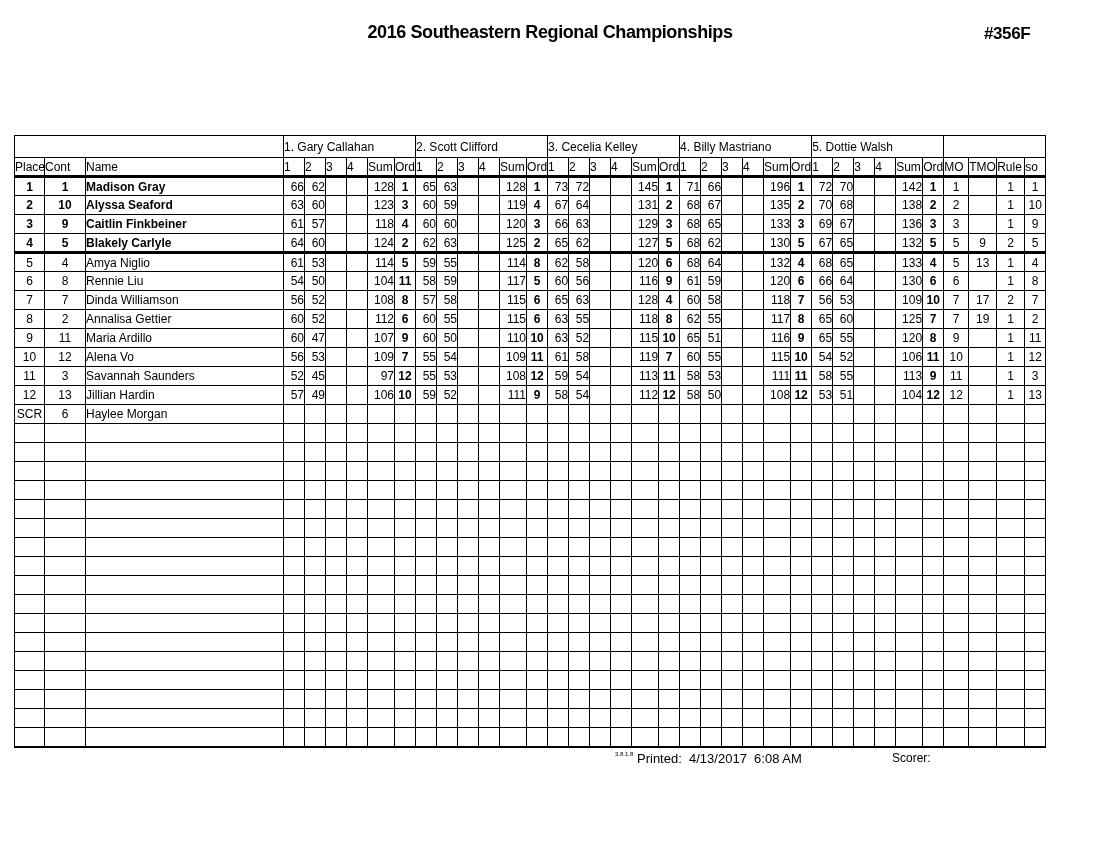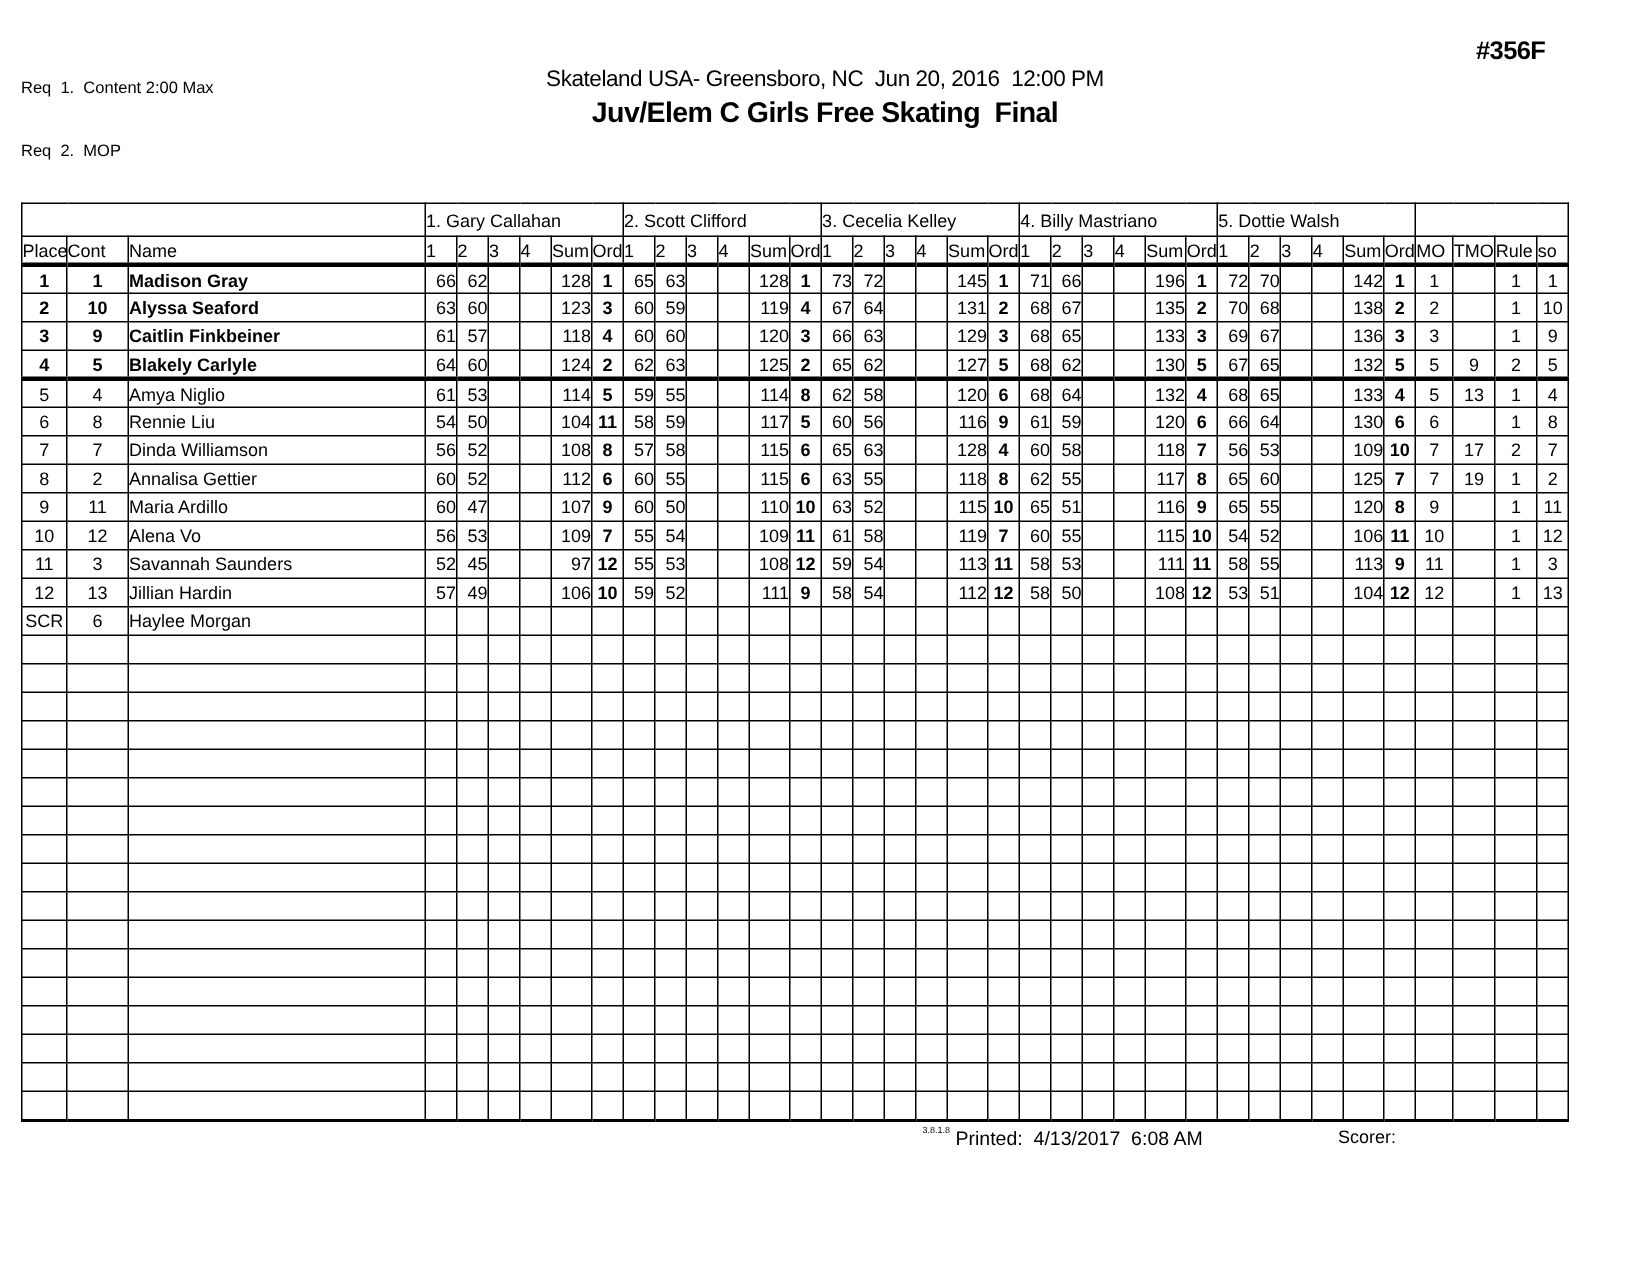--- a/index.html
+++ b/index.html
@@ -41,28 +41,23 @@
   .foot { position:absolute; white-space:pre; }
   .f-ver { left:615px; top:751px; font-size:6px; }
   .f-printed { left:637px; top:751px; font-size:13px; }
   .f-scorer { left:848px; top:751px; font-size:12px;margin-left:44px; }
 </style>
 </head>
 <body>
 
 <div class="page">
 
-  <div class="req-block">
-    <div>Req  1.  Content 2:00 Max</div>
-    <div>Req  2.  MOP</div>
-  </div>
 
+  <div class="title-line t-main">2016 Southeastern Regional Championships</div>
   <div class="event-no">#356F</div>
-  <div class="title-line t-sub">Skateland USA- Greensboro, NC  Jun 20, 2016  12:00 PM</div>
-  <div class="title-line t-event">Juv/Elem C Girls Free Skating  Final</div>
 
   <table class="report">
     <colgroup id="cols">
         <col style="width: 30px;">
         <col style="width: 41px;">
         <col style="width: 198px;">
         <col style="width: 21px;">
         <col style="width: 21px;">
         <col style="width: 21px;">
         <col style="width: 21px;">

